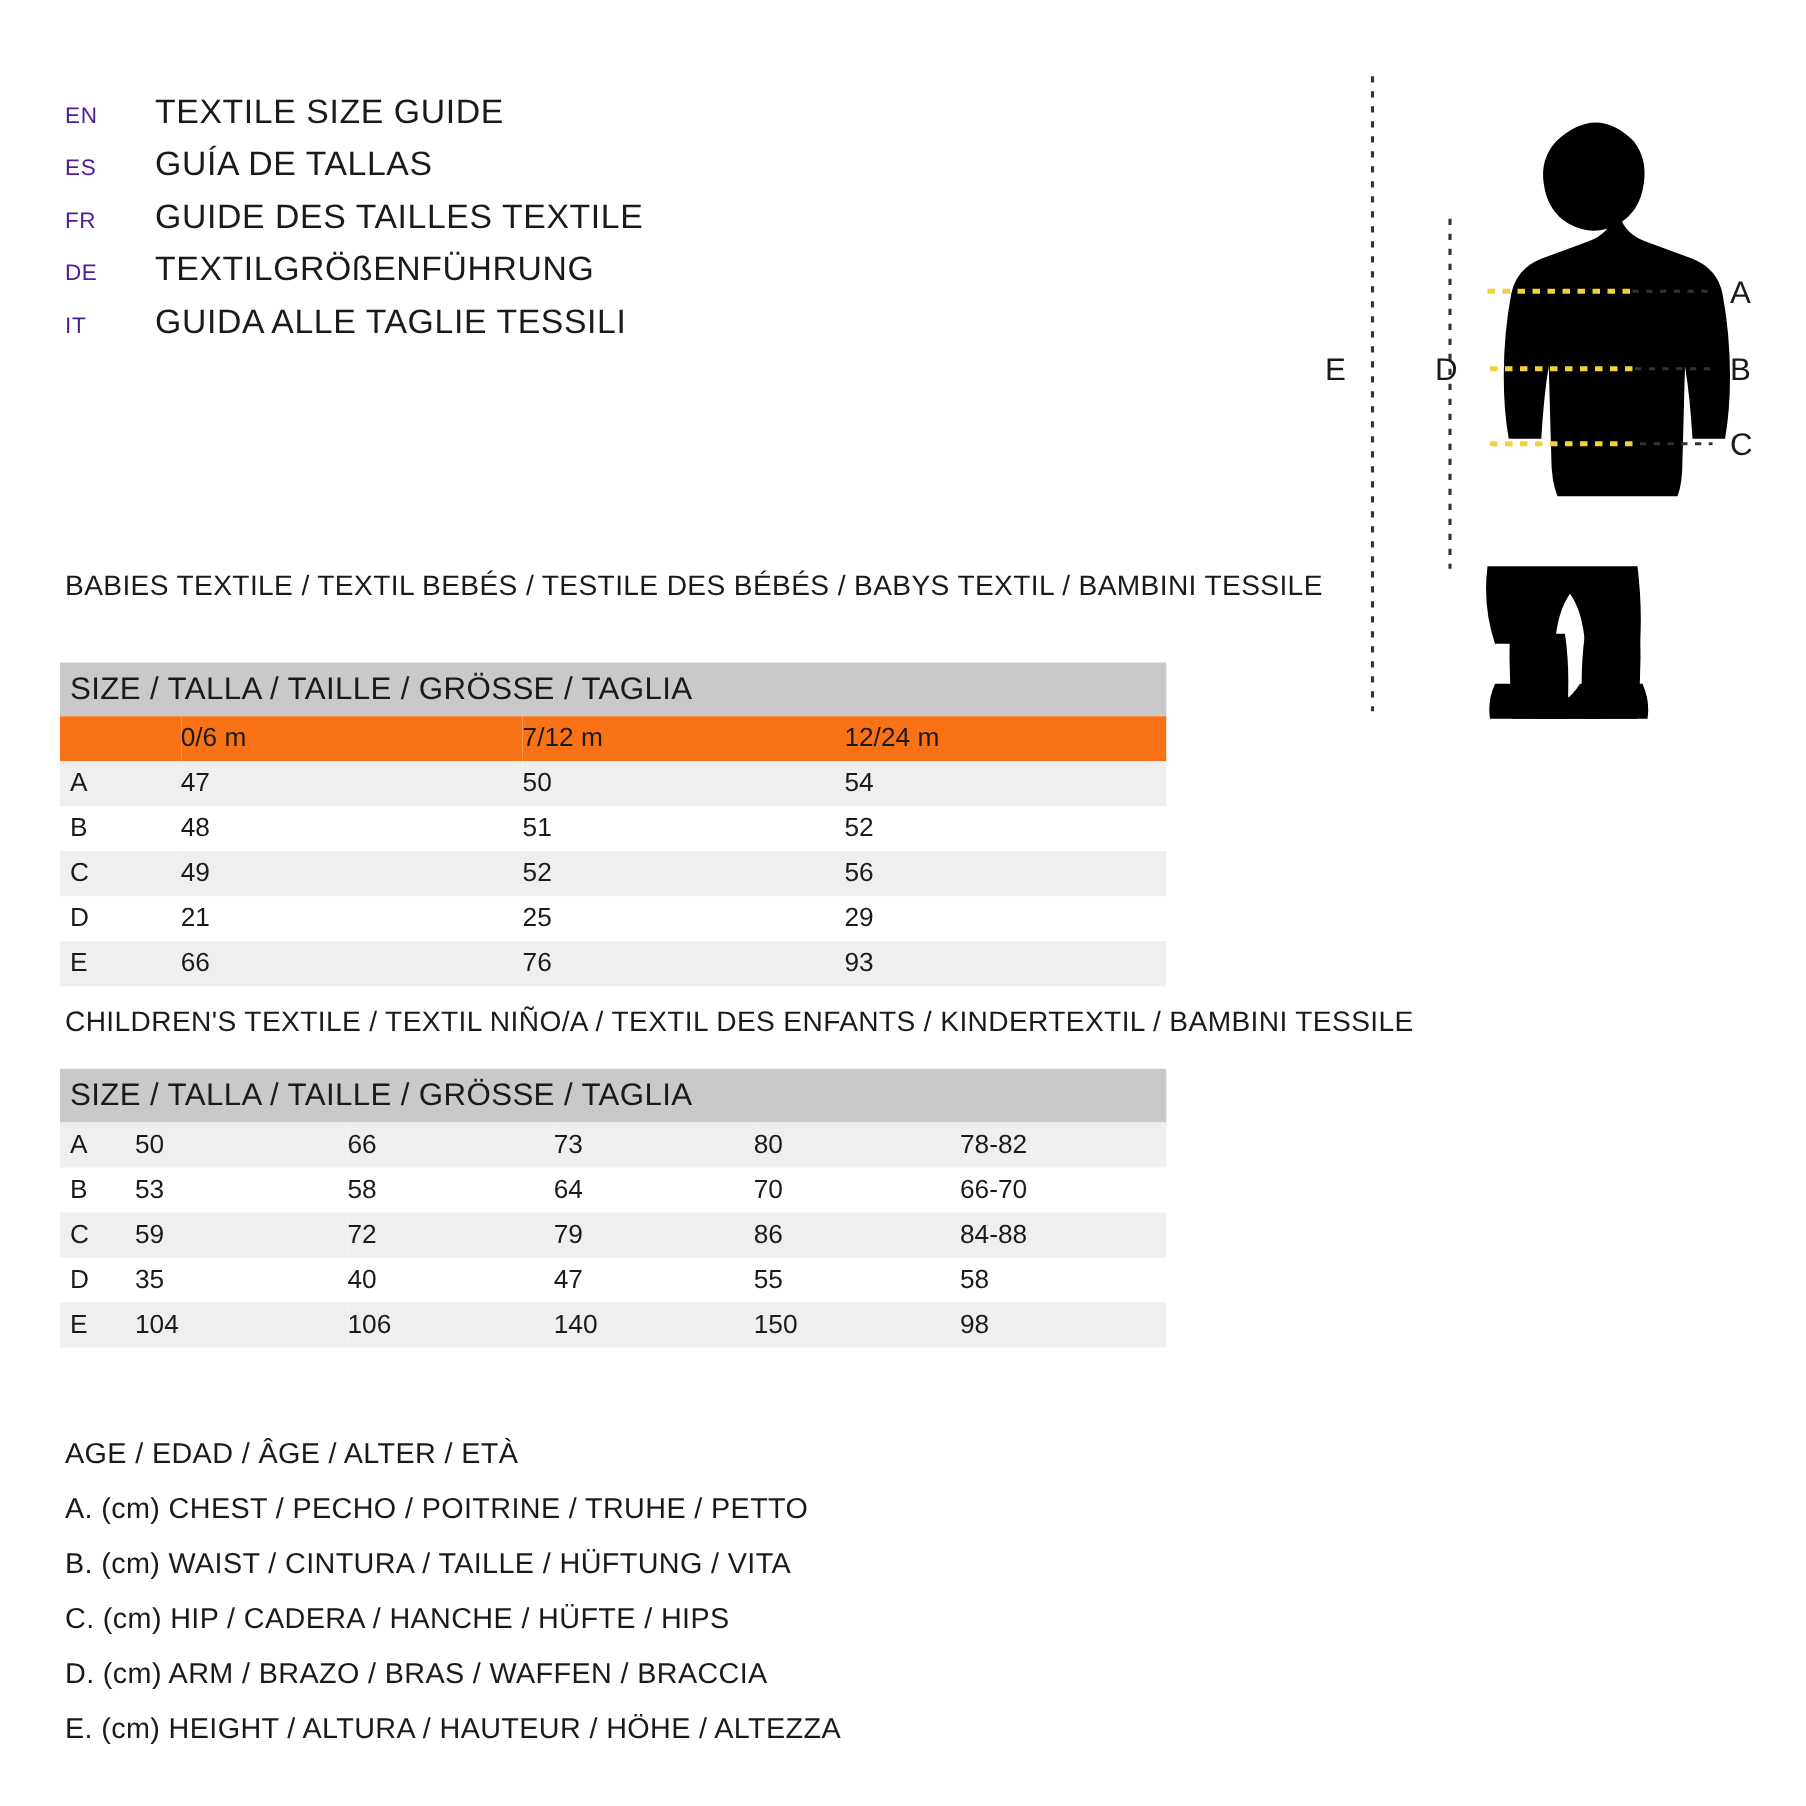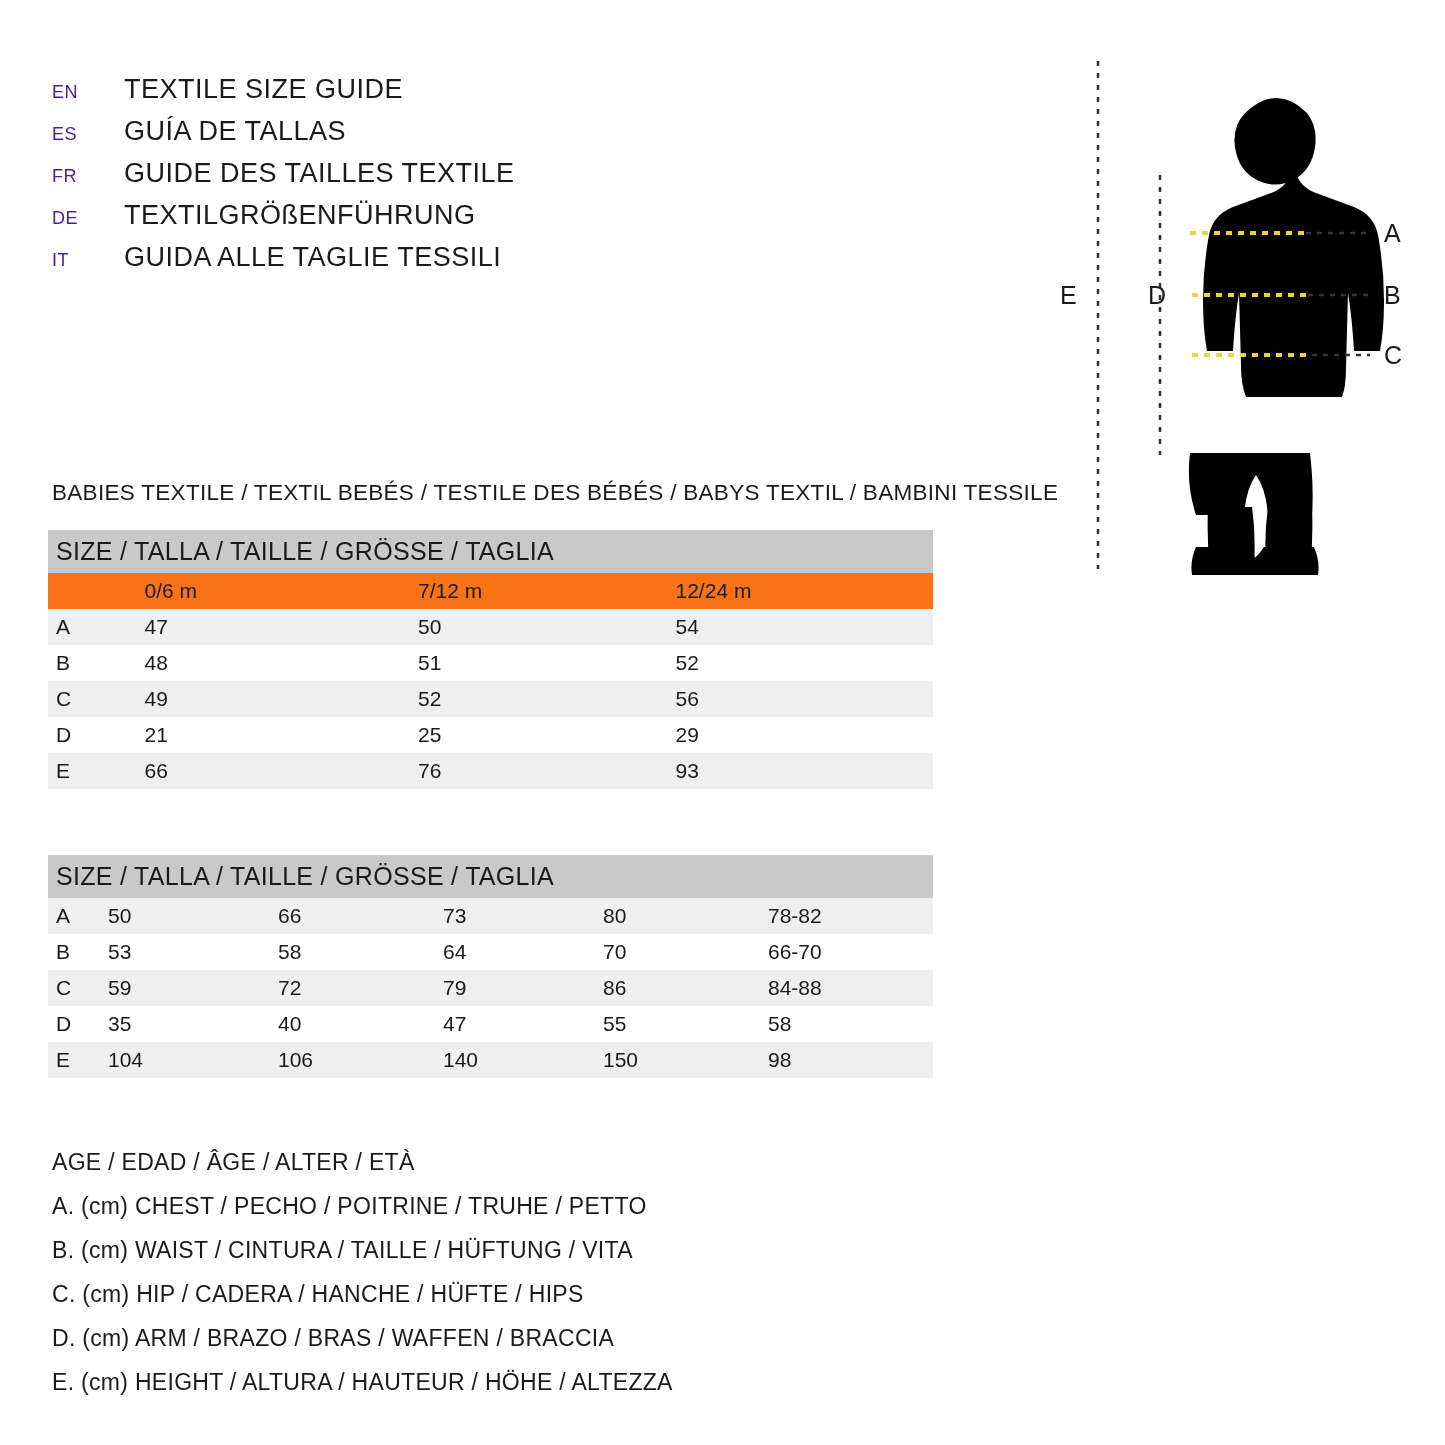--- a/index.html
+++ b/index.html
@@ -55,21 +55,21 @@
   }
 
   
   .section-heading {
     position: absolute;
     font-size: 22.5px;
     letter-spacing: 0.3px;
     color: #1a1a1a;
     white-space: nowrap;
   }
-  #babies-heading { left: 52px; top: 480px; }
+  #babies-heading { left: 52px; top: 456px; }
   #children-heading { left: 52px; top: 805px; }
 
   
   .size-table {
     position: absolute;
     border-collapse: collapse;
     font-size: 21px;
     color: #1a1a1a;
   }
   #babies-table { left: 48px; top: 530px; width: 885px; }
@@ -236,20 +236,21 @@
       </tr>
       <tr class="shaded">
         <td class="col-label">E</td>
         <td class="c1 val pad-left">66</td>
         <td class="c2 val">76</td>
         <td class="c3 val">93</td>
       </tr>
     </tbody>
   </table>
 
+  <div class="section-heading" id="children-heading">CHILDREN'S TEXTILE / TEXTIL NIÑO/A / TEXTIL DES ENFANTS / KINDERTEXTIL / BAMBINI TESSILE</div>
 
   <table class="size-table" id="children-table">
     <tbody>
       <tr class="band">
         <td colspan="6">SIZE / TALLA / TAILLE / GRÖSSE / TAGLIA</td>
       </tr>
       <tr class="shaded">
         <td class="col-label">A</td>
         <td class="c1 val pad-left">50</td>
         <td class="c2 val">66</td>

